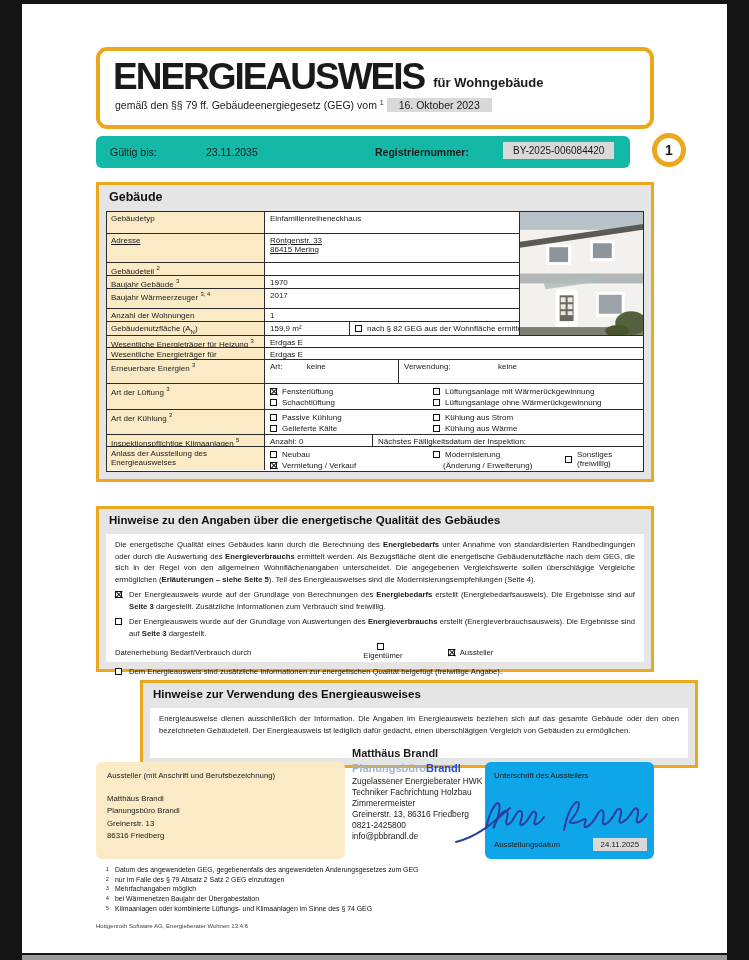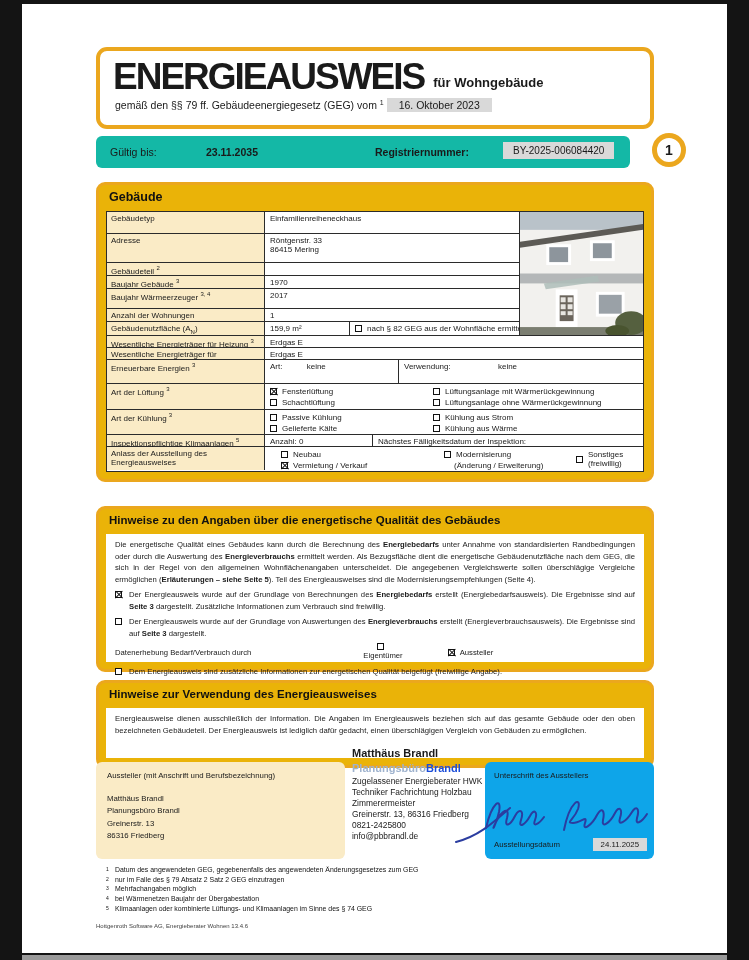--- a/index.html
+++ b/index.html
@@ -12,27 +12,27 @@
   .hdr-titlerow { display:flex; align-items:flex-end; }
   .hdr-title { font-size:37px; font-weight:bold; letter-spacing:-2px; line-height:1.0; }
   .hdr-sub { font-size:13px; font-weight:bold; margin-left:9px; margin-bottom:5px; }
   .hdr-law { font-size:10.5px; margin-top:3px; margin-left:2px; }
   .hdr-law sup { font-size:7px; }
   .graybox { display:inline-block; background:#d9d9d9; padding:1px 12px; }
 
   
   .valid-bar { position:absolute; left:74px; top:132px; width:534px; height:32px; background:#14b8a6; border-radius:6px; font-size:10.5px; }
   .valid-bar .vlabel { position:absolute; left:14px; top:10px; }
-  .valid-bar .vdate { position:absolute; left:110px; top:10px; font-weight:bold; }
+  .valid-bar .vdate { position:absolute; left:110px; top:10px; font-weight:normal; }
   .valid-bar .rlabel { position:absolute; left:279px; top:10px; font-weight:bold; }
   .valid-bar .rbox { position:absolute; left:407px; top:6px; background:#d9d9d9; padding:3px 10px; font-size:10px; }
   .page-badge { position:absolute; left:630px; top:129px; width:34px; height:34px; border:5px solid #EBA71E; border-radius:50%; background:#fff; text-align:center; font-weight:bold; font-size:14px; line-height:24px; }
 
   
-  .secbox { position:absolute; left:74px; width:558px; border:3px solid #EBA71E; border-radius:9px; background:#eab308; }
+  .secbox { position:absolute; left:74px; width:558px; border:3px solid #EBA71E; border-radius:0; background:#e5e5e5; }
   .sec-title { font-size:12.5px; font-weight:bold; padding:5px 0 0 10px; color:#111; }
 
   
   .btable { position:absolute; left:7px; right:7px; top:26px; bottom:7px; background:#fff; border:1px solid #2b2b2b; }
   .trow { display:flex; border-bottom:1px solid #2b2b2b; font-size:8px; position:relative; }
   .trow:last-child { border-bottom:none; }
   .lcell { width:158px; background:#FAEBC6; border-right:1px solid #2b2b2b; padding:2px 4px; flex:none; }
   .lcell sup { font-size:6px; }
   .vcell { flex:1; padding:2px 5px; }
   .vsub { border-right:1px solid #2b2b2b; flex:none; padding:2px 5px; }
@@ -100,21 +100,21 @@
 
   <div class="secbox" style="top:178px; height:300px;">
     <div class="sec-title">Gebäude</div>
     <div class="btable">
 
       <div class="trow" style="height:22px;">
         <div class="lcell"><span>Gebäudetyp</span></div>
         <div class="vcell">Einfamilienreiheneckhaus</div>
       </div>
 
-      <div class="trow" style="height:29px;">
+      <div class="trow" style="height:29px;text-decoration:underline;">
         <div class="lcell"><span>Adresse</span></div>
         <div class="vcell">
           <div>Röntgenstr. 33</div>
           <div>86415 Mering</div>
         </div>
       </div>
 
       <div class="trow" style="height:13px;">
         <div class="lcell"><span>Gebäudeteil</span> <sup>2</sup></div>
         <div class="vcell"></div>
@@ -213,21 +213,21 @@
           </div>
         </div>
       </div>
 
       <div class="trow" style="height:12px;">
         <div class="lcell"><span>Inspektionspflichtige Klimaanlagen</span> <sup>5</sup></div>
         <div class="vsub" style="width:108px;">Anzahl: 0</div>
         <div class="vcell">Nächstes Fälligkeitsdatum der Inspektion:</div>
       </div>
 
-      <div class="trow" style="height:23px; border-bottom:none;gap:11px;">
+      <div class="trow" style="height:23px; border-bottom:none;">
         <div class="lcell">
           <div>Anlass der Ausstellung des</div>
           <div>Energieausweises</div>
         </div>
         <div class="vcell" style="position:relative;">
           <div class="cbline">
               <span class="cb"></span>
               <span>Neubau</span>
             </div>
           <div class="cbline">
@@ -303,21 +303,21 @@
           </span>
       </div>
 
       <div class="hint-cb">
         <span class="cb"></span>
         <span class="txt">Dem Energieausweis sind zusätzliche Informationen zur energetischen Qualität beigefügt (freiwillige Angabe).</span>
       </div>
     </div>
   </div>
 
-  <div class="secbox" style="top:676px; height:88px;">
+  <div class="secbox" style="top:676px; height:88px;margin-left:44px;">
     <div class="sec-title" style="font-size:11.5px;">Hinweise zur Verwendung des Energieausweises</div>
     <div class="white-panel">
       <div>Energieausweise dienen ausschließlich der Information. Die Angaben im Energieausweis beziehen sich auf das gesamte Gebäude oder den oben bezeichneten Gebäudeteil. Der Energieausweis ist lediglich dafür gedacht, einen überschlägigen Vergleich von Gebäuden zu ermöglichen.</div>
     </div>
   </div>
 
   <div class="iss-left">
     <div>Aussteller (mit Anschrift und Berufsbezeichnung)</div>
     <div class="addr">
       <div>Matthäus Brandl</div>

